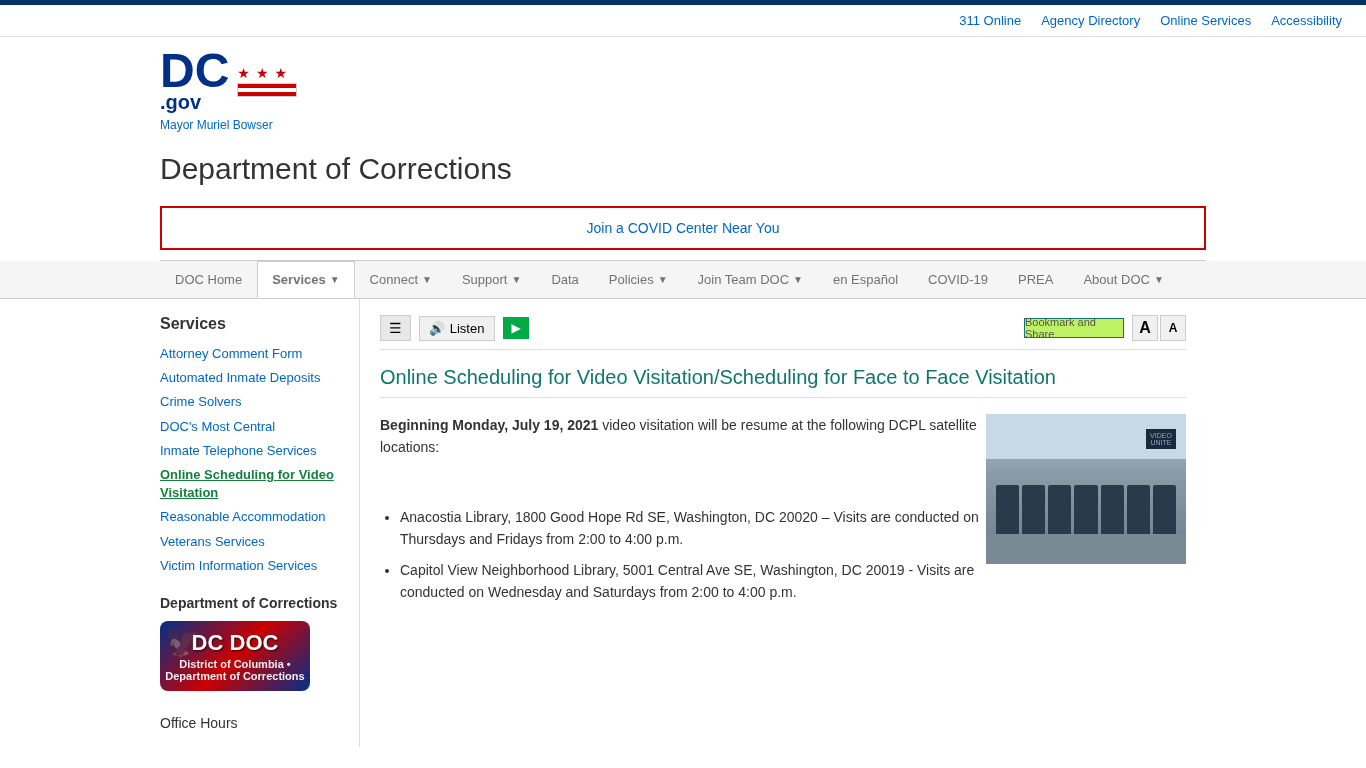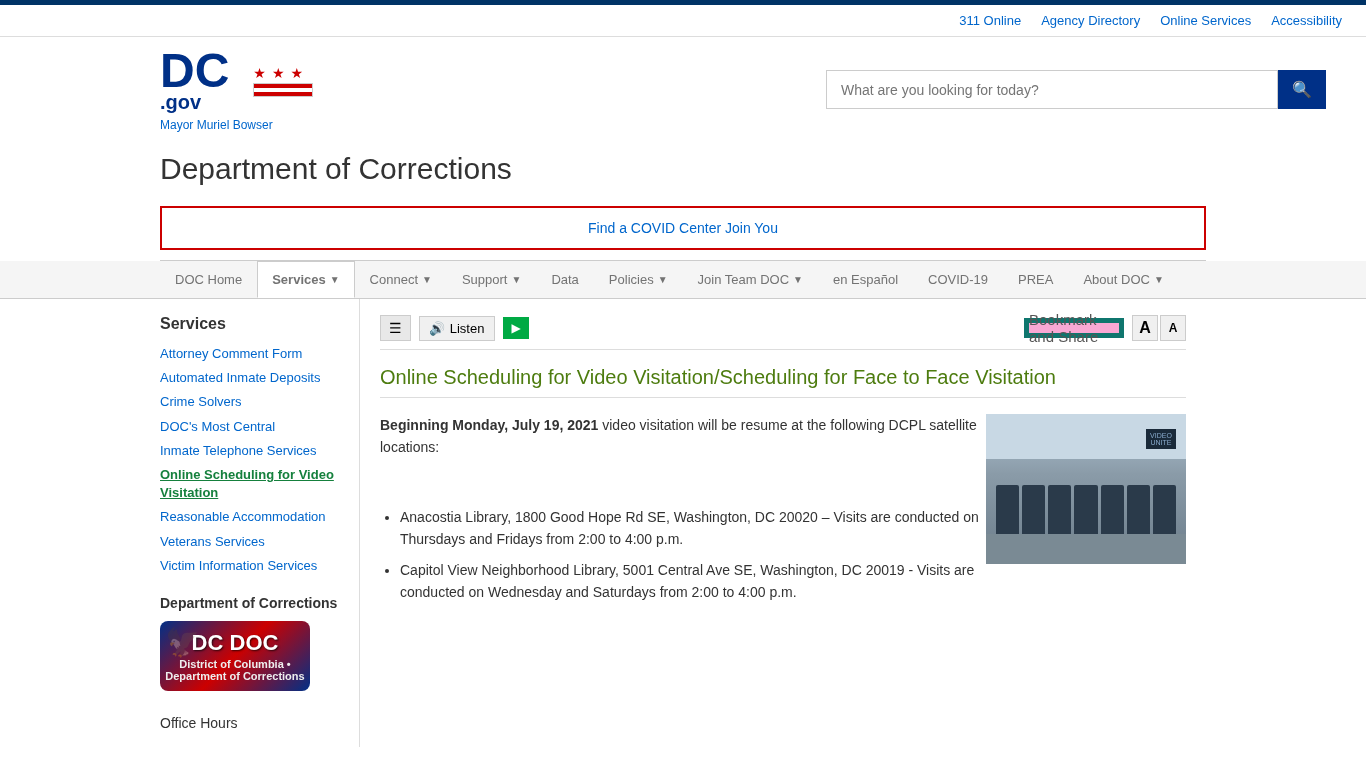--- a/index.html
+++ b/index.html
@@ -32,21 +32,21 @@
       gap: 40px;
     }
     .logo-area {
       display: flex;
       flex-direction: column;
       align-items: flex-start;
     }
     .logo-box {
       display: flex;
       align-items: center;
-      gap: 24px;
+      gap: 8px;
       justify-content: center;
     }
     .stars-flag {
       display: flex;
       flex-direction: column;
       gap: 2px;
     }
     .stars-row {
       display: flex;
       gap: 6px;
@@ -281,26 +281,26 @@
       font-size: 12px;
     }
     .bookmark-share {
       display: flex;
       align-items: center;
       gap: 6px;
     }
     .bookmark-img {
       width: 100px;
       height: 20px;
-      background: #f9a8d4;
-      border: 5px solid #0f766e;
+      background: #bef264;
+      border: 1px solid #0f766e;
       display: flex;
       align-items: center;
       justify-content: center;
-      font-size: 15px;
+      font-size: 11px;
       color: #555;
     }
     .font-size-btns {
       display: flex;
       gap: 2px;
     }
     .font-btn {
       background: #f0f0f0;
       border: 1px solid #ccc;
       width: 26px;
@@ -311,21 +311,21 @@
       cursor: pointer;
       font-weight: bold;
     }
     .font-btn.large { font-size: 16px; }
     .font-btn.small { font-size: 12px; }
 
     
     .article-title {
       font-size: 20px;
       font-weight: normal;
-      color: #4d7c0f;
+      color: #0f766e;
       margin-bottom: 16px;
       padding-bottom: 8px;
       border-bottom: 1px solid #ddd;
     }
 
     .article-body {
       display: flex;
       gap: 4px;
     }
     .article-text {
@@ -431,34 +431,28 @@
           <span class="star">★</span>
           <span class="star">★</span>
           <span class="star">★</span>
         </div>
         <div class="flag-stripes"></div>
       </div>
     </div>
     <a class="mayor-link">Mayor Muriel Bowser</a>
   </div>
 
-  <div class="search-area">
-    <input class="search-input" type="text" placeholder="What are you looking for today?" style="">
-    <button class="search-btn">
-      <span>🔍</span>
-    </button>
-  </div>
 </div>
 
 <div class="page-title-area">
   <h1 class="page-title">Department of Corrections</h1>
 </div>
 
 <div class="covid-banner">
-  <a>Find a COVID Center Join You</a>
+  <a>Join a COVID Center Near You</a>
 </div>
 
 <hr class="divider">
 
 <nav class="main-nav">
   <a class="nav-item">
     <span>DOC Home</span>
   </a>
   <a class="nav-item active">
     <span>Services</span>

